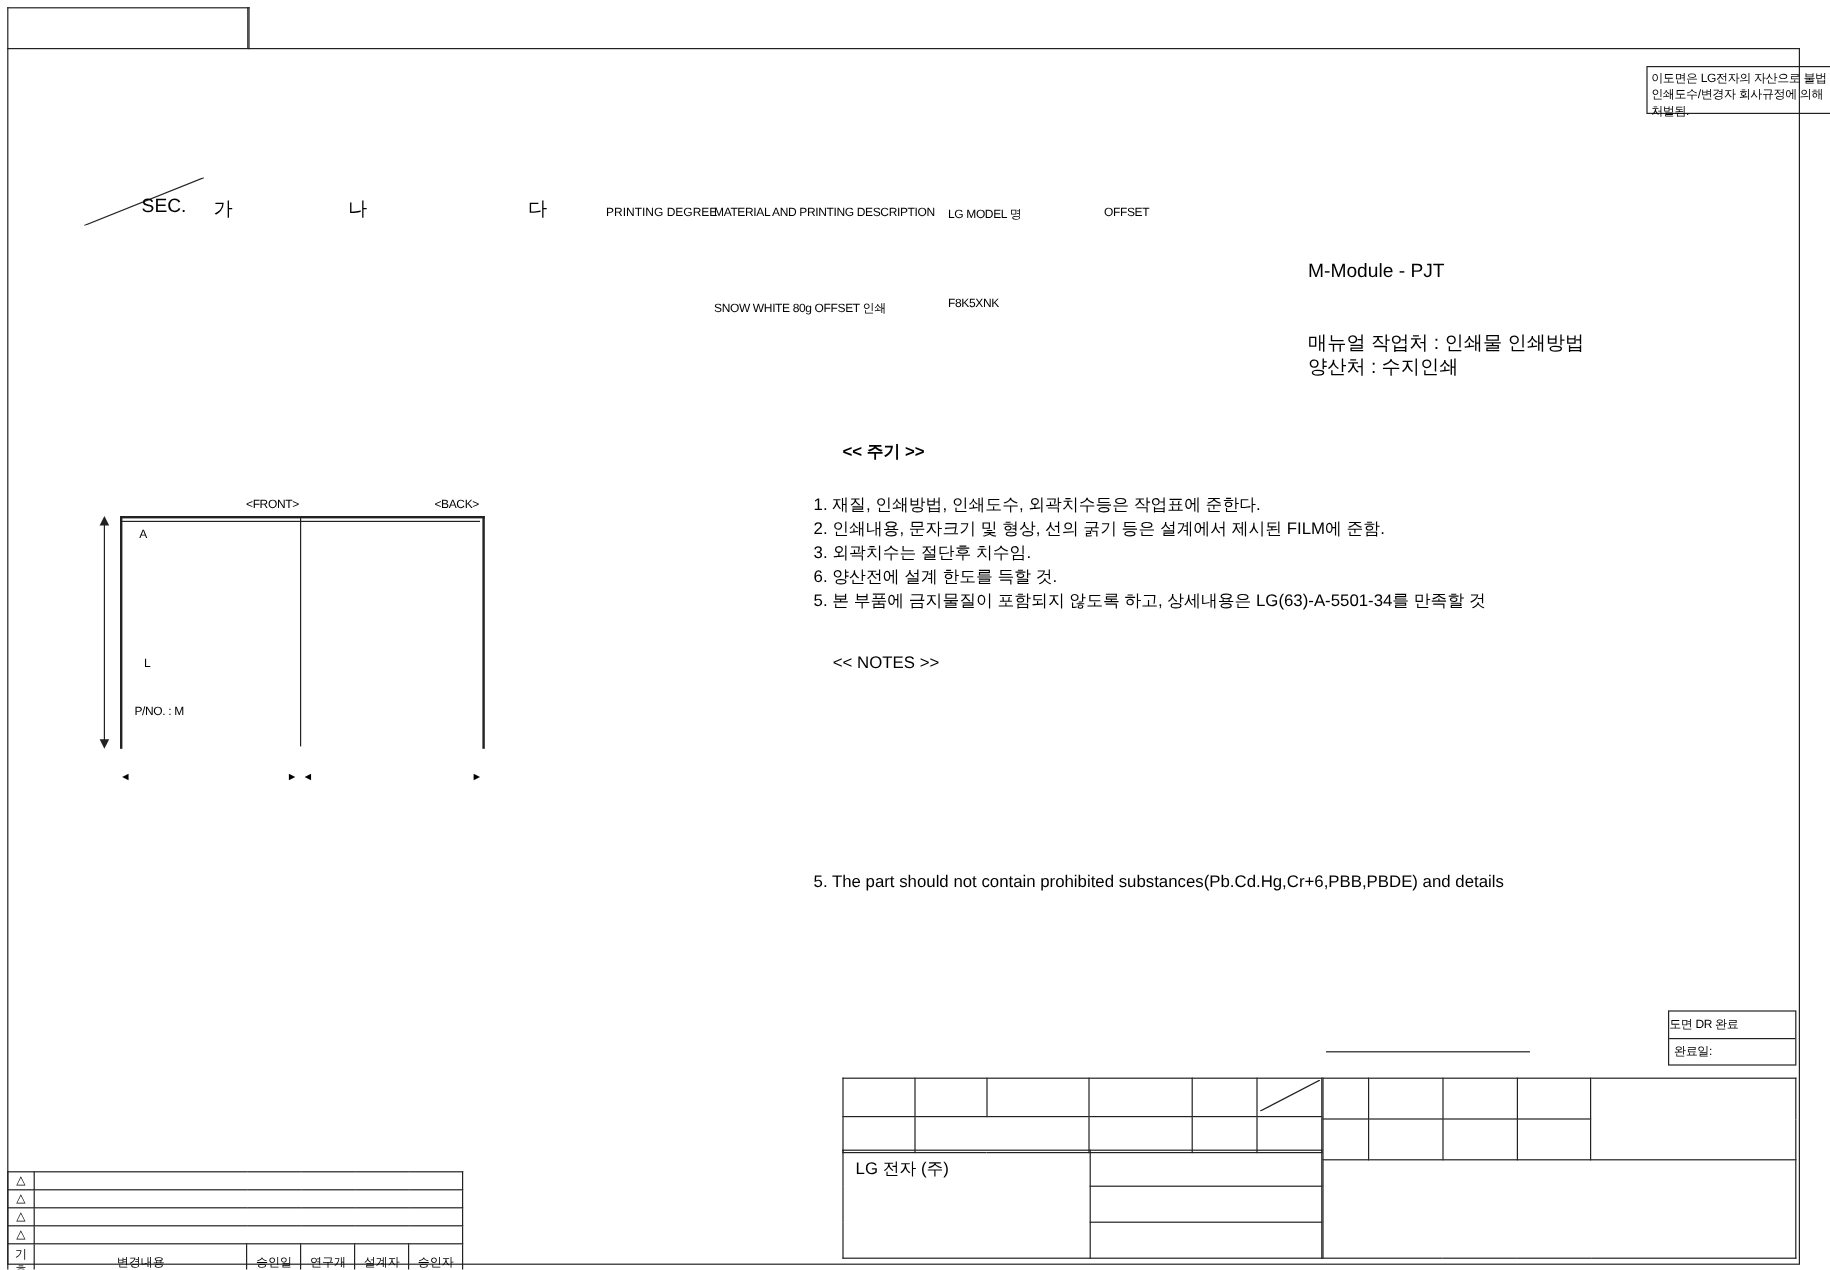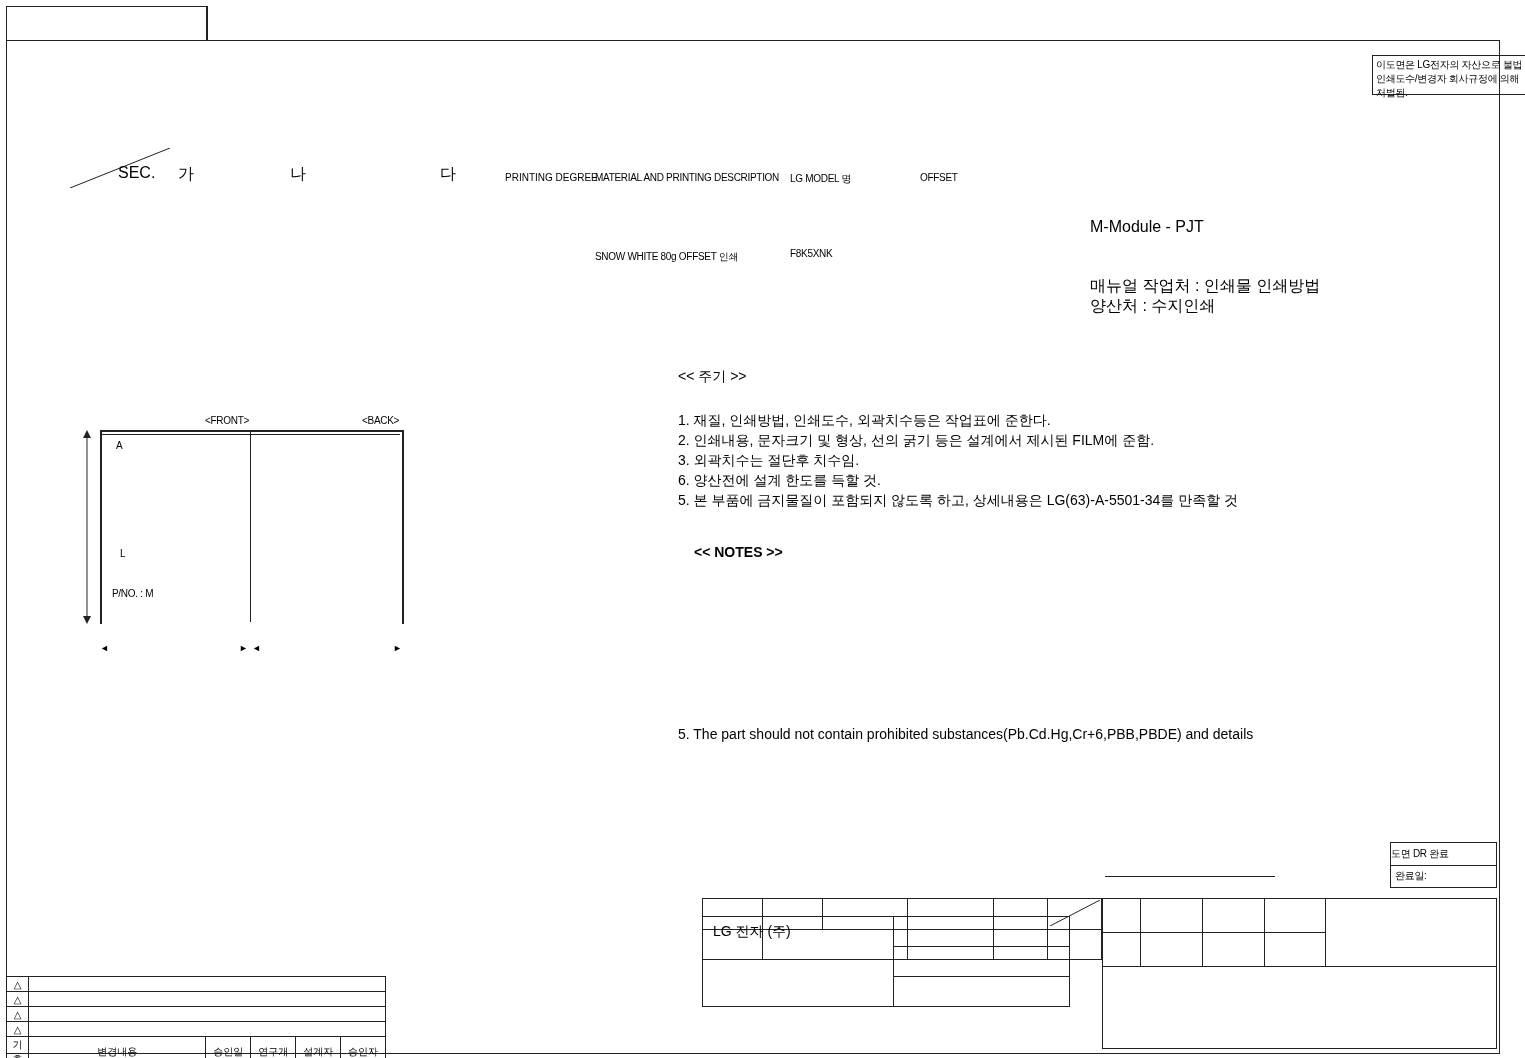--- a/index.html
+++ b/index.html
@@ -62,28 +62,28 @@
   <line x1="7" y1="4" x2="7" y2="190" stroke="#222" stroke-width="1"></line>
   <polygon points="7,0 3,8 11,8" fill="#222"></polygon>
   <polygon points="7,194 3,186 11,186" fill="#222"></polygon>
 </svg>
 
 <div class="abs arrow-l" style="left:100px;top:637px"></div>
 <div class="abs arrow-r" style="left:239px;top:637px"></div>
 <div class="abs arrow-l" style="left:252px;top:637px"></div>
 <div class="abs arrow-r" style="left:393px;top:637px"></div>
 
-<div class="abs md" style="left:678px;top:368px;font-weight:400">&lt;&lt; 주기 &gt;&gt;</div>
+<div class="abs md" style="left:702px;top:368px;font-weight:700">&lt;&lt; 주기 &gt;&gt;</div>
 <div class="abs md" style="left:678px;top:412px">1. 재질, 인쇄방법, 인쇄도수, 외곽치수등은 작업표에 준한다.</div>
 <div class="abs md" style="left:678px;top:432px">2. 인쇄내용, 문자크기 및 형상, 선의 굵기 등은 설계에서 제시된 FILM에 준함.</div>
 <div class="abs md" style="left:678px;top:452px">3. 외곽치수는 절단후 치수임.</div>
 <div class="abs md" style="left:678px;top:472px">6. 양산전에 설계 한도를 득할 것.</div>
 <div class="abs md" style="left:678px;top:492px">5. 본 부품에 금지물질이 포함되지 않도록 하고, 상세내용은 LG(63)-A-5501-34를 만족할 것</div>
 
-<div class="abs md" style="left:694px;top:544px;font-weight:700">&lt;&lt; NOTES &gt;&gt;</div>
+<div class="abs md" style="left:694px;top:544px;font-weight:400">&lt;&lt; NOTES &gt;&gt;</div>
 <div class="abs md" style="left:678px;top:726px">5. The part should not contain prohibited substances(Pb.Cd.Hg,Cr+6,PBB,PBDE) and details</div>
 
 <div class="abs" style="left:1105px;top:842px;width:280px;height:48px">
   <div class="abs" style="left:0;top:34px;width:170px;height:0;border-top:1px solid #222"></div>
 </div>
 <div class="abs bd" style="left:1390px;top:842px;width:105px;height:44px">
   <div class="abs" style="left:0;top:22px;width:105px;height:0;border-top:1px solid #222"></div>
   <div class="abs tiny" style="left:0;top:4px">도면 DR 완료</div>
   <div class="abs tiny" style="left:4px;top:26px">완료일:</div>
 </div>
@@ -105,21 +105,21 @@
   <tr style="height:30px">
         <td></td>
         <td colspan="2"></td>
         <td></td>
         <td></td>
         <td></td>
       </tr>
 </tbody>
   </table>
 
-<table class="abs" style="left:702px;top:916px;width:368px;height:90px">
+<table class="abs" style="left:702px;top:958px;width:400px;height:90px">
   <tbody>
       <tr style="height:30px">
         <td rowspan="3" style="width:206px;vertical-align:top;text-align:left;padding:6px 10px;font-size:14px">LG 전자    (주)</td>
         <td style="width:194px"></td>
       </tr>
   <tr style="height:30px">
         <td></td>
       </tr>
   <tr style="height:30px">
         <td></td>

